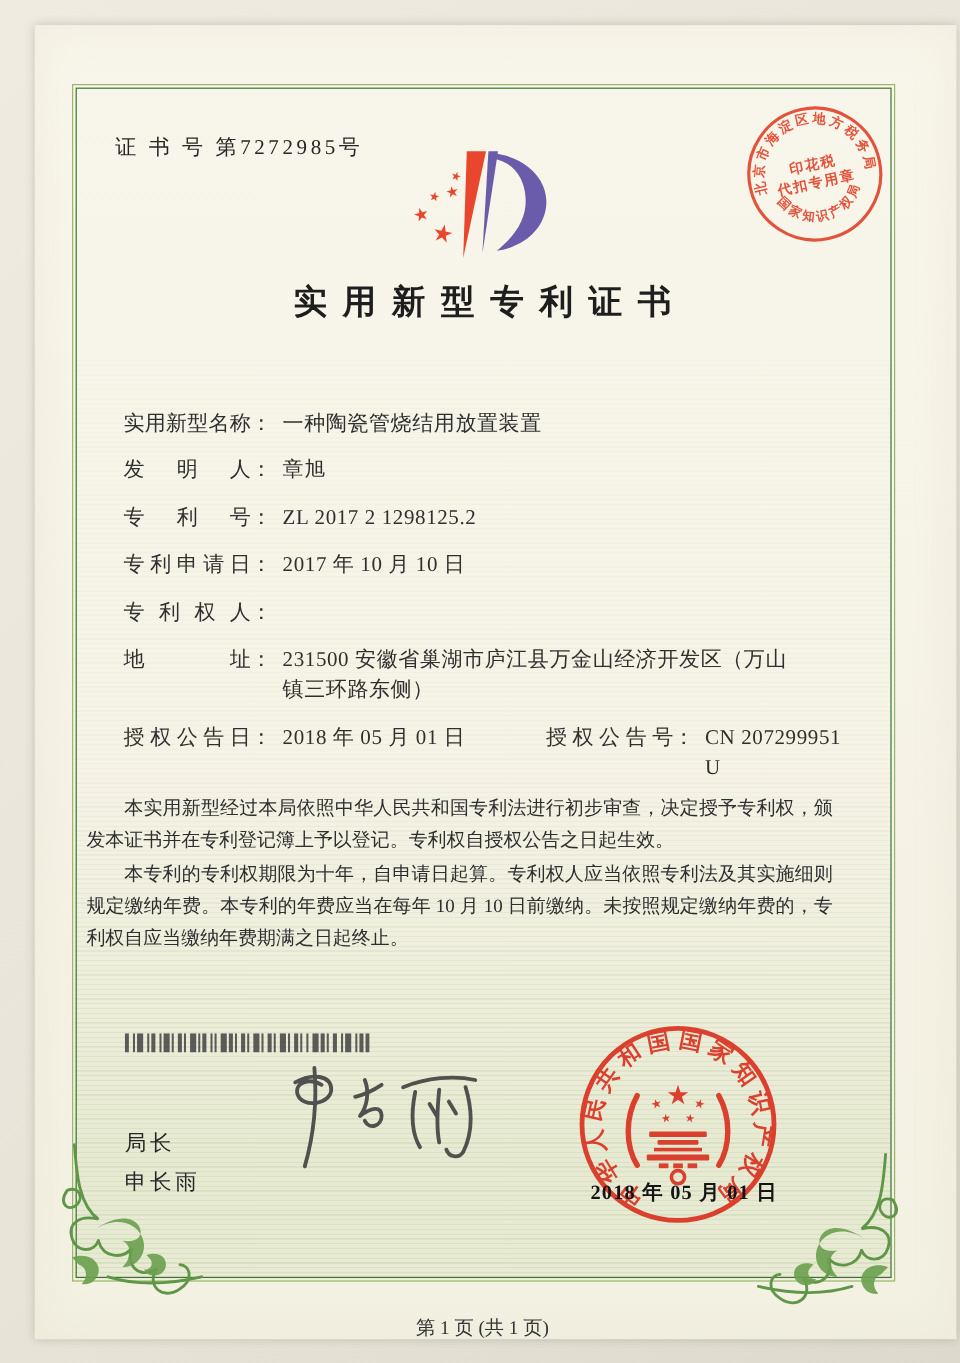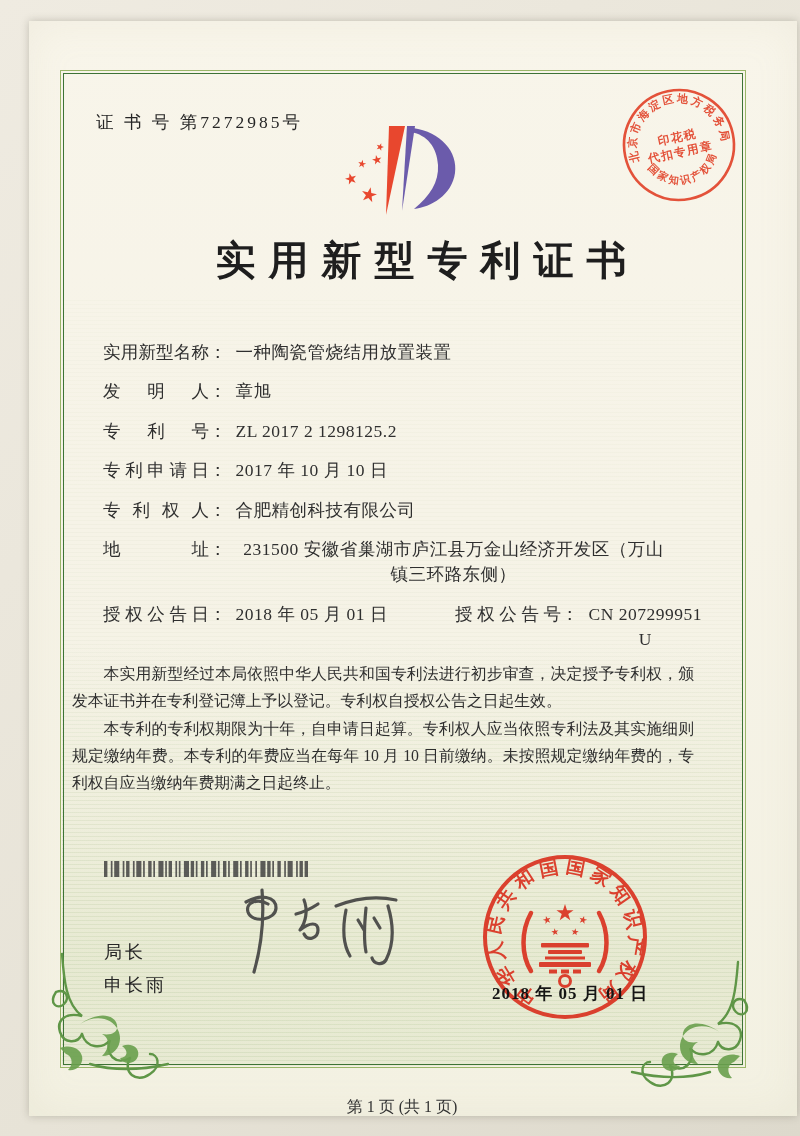--- a/index.html
+++ b/index.html
@@ -32,30 +32,30 @@
   }
   .frame-inner{ position:absolute; inset:2px; border:1.6px solid #3d7336; }
 
   .cert-no{
     position:absolute; left:96px; top:110px;
     font-size:17.5px; letter-spacing:3px; color:#262626;
   }
   .logo{ position:absolute; left:335px; top:118px; }
   .title{
     position:absolute; left:60px; top:233px; width:684px;
-    text-align:center; font-size:40px; font-weight:600;
-    letter-spacing:13px; text-indent:13px; color:#1e1e1e;padding-left:19px;
+    text-align:center; font-size:28px; font-weight:600;
+    letter-spacing:13px; text-indent:13px; color:#1e1e1e;
   }
 
   .fields{ position:absolute; left:103px; top:340px; width:600px;
     display:flex; flex-direction:column; gap:14px; font-size:17.5px; color:#2f2f2f;}
   .frow{ display:flex; align-items:flex-start; position:relative; line-height:1.45;}
   .flabel{ display:inline-block; width:106px; text-align:justify; text-align-last:justify; flex:none;}
   .fcolon{ flex:none; margin-right:9px;}
-  .fvalue{ letter-spacing:.5px;text-align:center;}
+  .fvalue{ letter-spacing:.5px;}
   .fvalue.addr{ width:436px;}
   .grant2{ position:absolute; left:352px; top:0; display:flex;}
 
   .bodytext{
     position:absolute; left:72px; top:660px; width:622px;
     font-size:15.8px; line-height:1.73; text-align:justify; color:#2e2e2e;
   }
   .bodytext p{ margin:0; text-indent:2em;}
 
   .barcode{ position:absolute; left:104px; top:861px; opacity:.82;}
@@ -168,21 +168,20 @@
       <span class="fvalue">ZL 2017 2 1298125.2</span>
     </div>
     <div class="frow">
       <span class="flabel">专利申请日</span>
         <span class="fcolon">：</span>
       <span class="fvalue">2017 年 10 月 10 日</span>
     </div>
     <div class="frow">
       <span class="flabel">专利权人</span>
         <span class="fcolon">：</span>
-      <span class="fvalue">合肥精创科技有限公司</span>
     </div>
     <div class="frow">
       <span class="flabel">地址</span>
         <span class="fcolon">：</span>
       <span class="fvalue addr">231500 安徽省巢湖市庐江县万金山经济开发区（万山镇三环路东侧）</span>
     </div>
     <div class="frow">
       <span class="flabel">授权公告日</span>
         <span class="fcolon">：</span>
       <span class="fvalue">2018 年 05 月 01 日</span>

